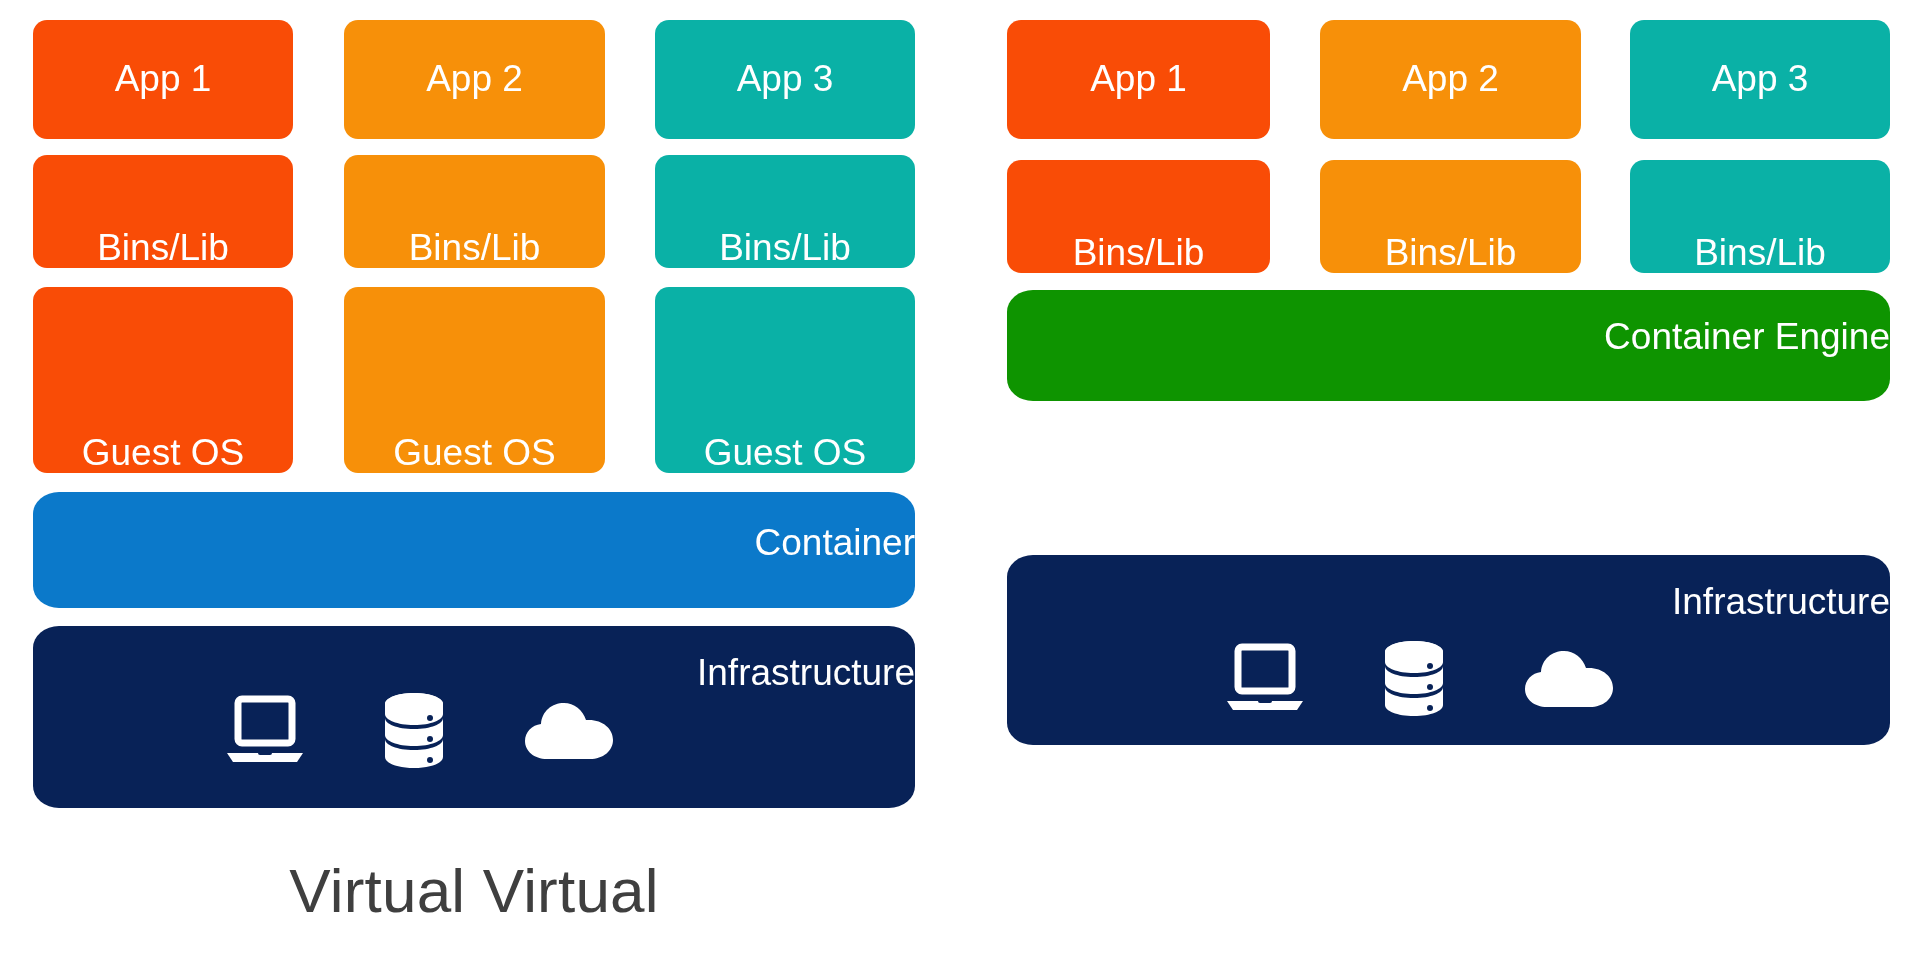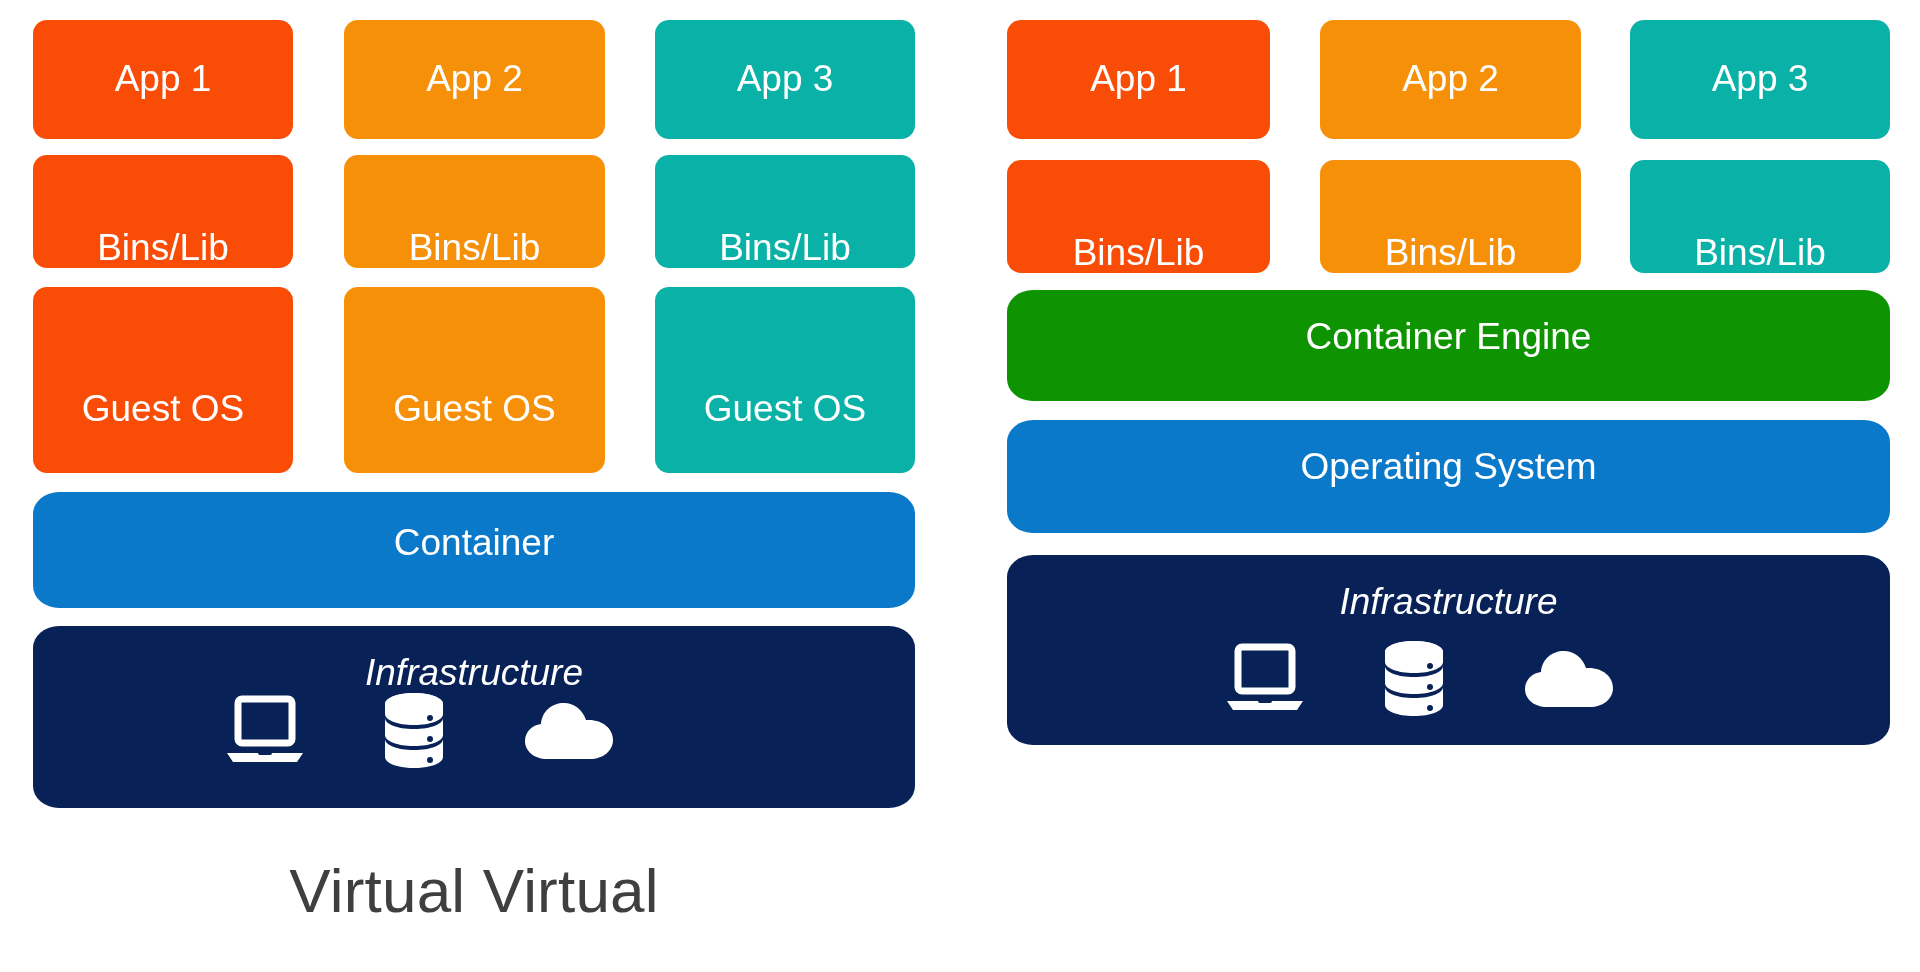--- a/index.html
+++ b/index.html
@@ -40,34 +40,35 @@
     width: 100%;
   }
 
   
   .tile {
     border-radius: 14px;
     font-size: 37px;
   }
   .tile.app    { align-items: center; }
   .tile.bins   { align-items: flex-end; }
-  .tile.guest  { align-items: center; padding-top: 58px; }
+  .tile.guest  { align-items: flex-end; padding-top: 58px; }
 
   
   .band {
     border-radius: 18px;
     font-size: 37px;
     align-items: flex-start;
     padding-top: 26px;
   }
-  .band.tall { padding-top: 28px; font-style: italic; }
+  .band.tall { padding-top: 28px; }
 
   
   .band.curve {
     border-radius: 26px / 22px;
+    text-align: right;
   }
 
   
   .icon-row {
     position: absolute;
     display: flex;
     align-items: center;
     justify-content: center;
   }
   .icon-row .ic { display: block; }
@@ -179,23 +180,20 @@
     <span class="lbl">App 3</span>
   </div>
   <div class="blk tile bins" style="left:1630px; top:160px; width:260px; height:113px; background:#0ab1a6;">
     <span class="lbl">Bins/Lib</span>
   </div>
 
   <div class="blk band curve" style="left:1007px; top:290px; width:883px; height:111px; background:#0e9400; padding-top:28px;">
     <span class="lbl">Container Engine</span>
   </div>
 
-  <div class="blk band curve" style="left:1007px; top:420px; width:883px; height:113px; background:#0b79ca; padding-top:28px;">
-    <span class="lbl">Operating System</span>
-  </div>
 
   <div class="blk band curve tall" style="left:1007px; top:555px; width:883px; height:190px; background:#082257; padding-top:28px;">
     <span class="lbl">Infrastructure</span>
   </div>
 
   <div class="icon-row" style="left:1255px; top:640px; width:330px; height:84px; gap:78px;">
 
     <span class="ic">
       <svg width="80" height="74" viewBox="0 0 80 74" aria-hidden="true">
         <rect x="13" y="4" width="54" height="44" rx="4" ry="4" fill="none" stroke="#ffffff" stroke-width="7"></rect>

